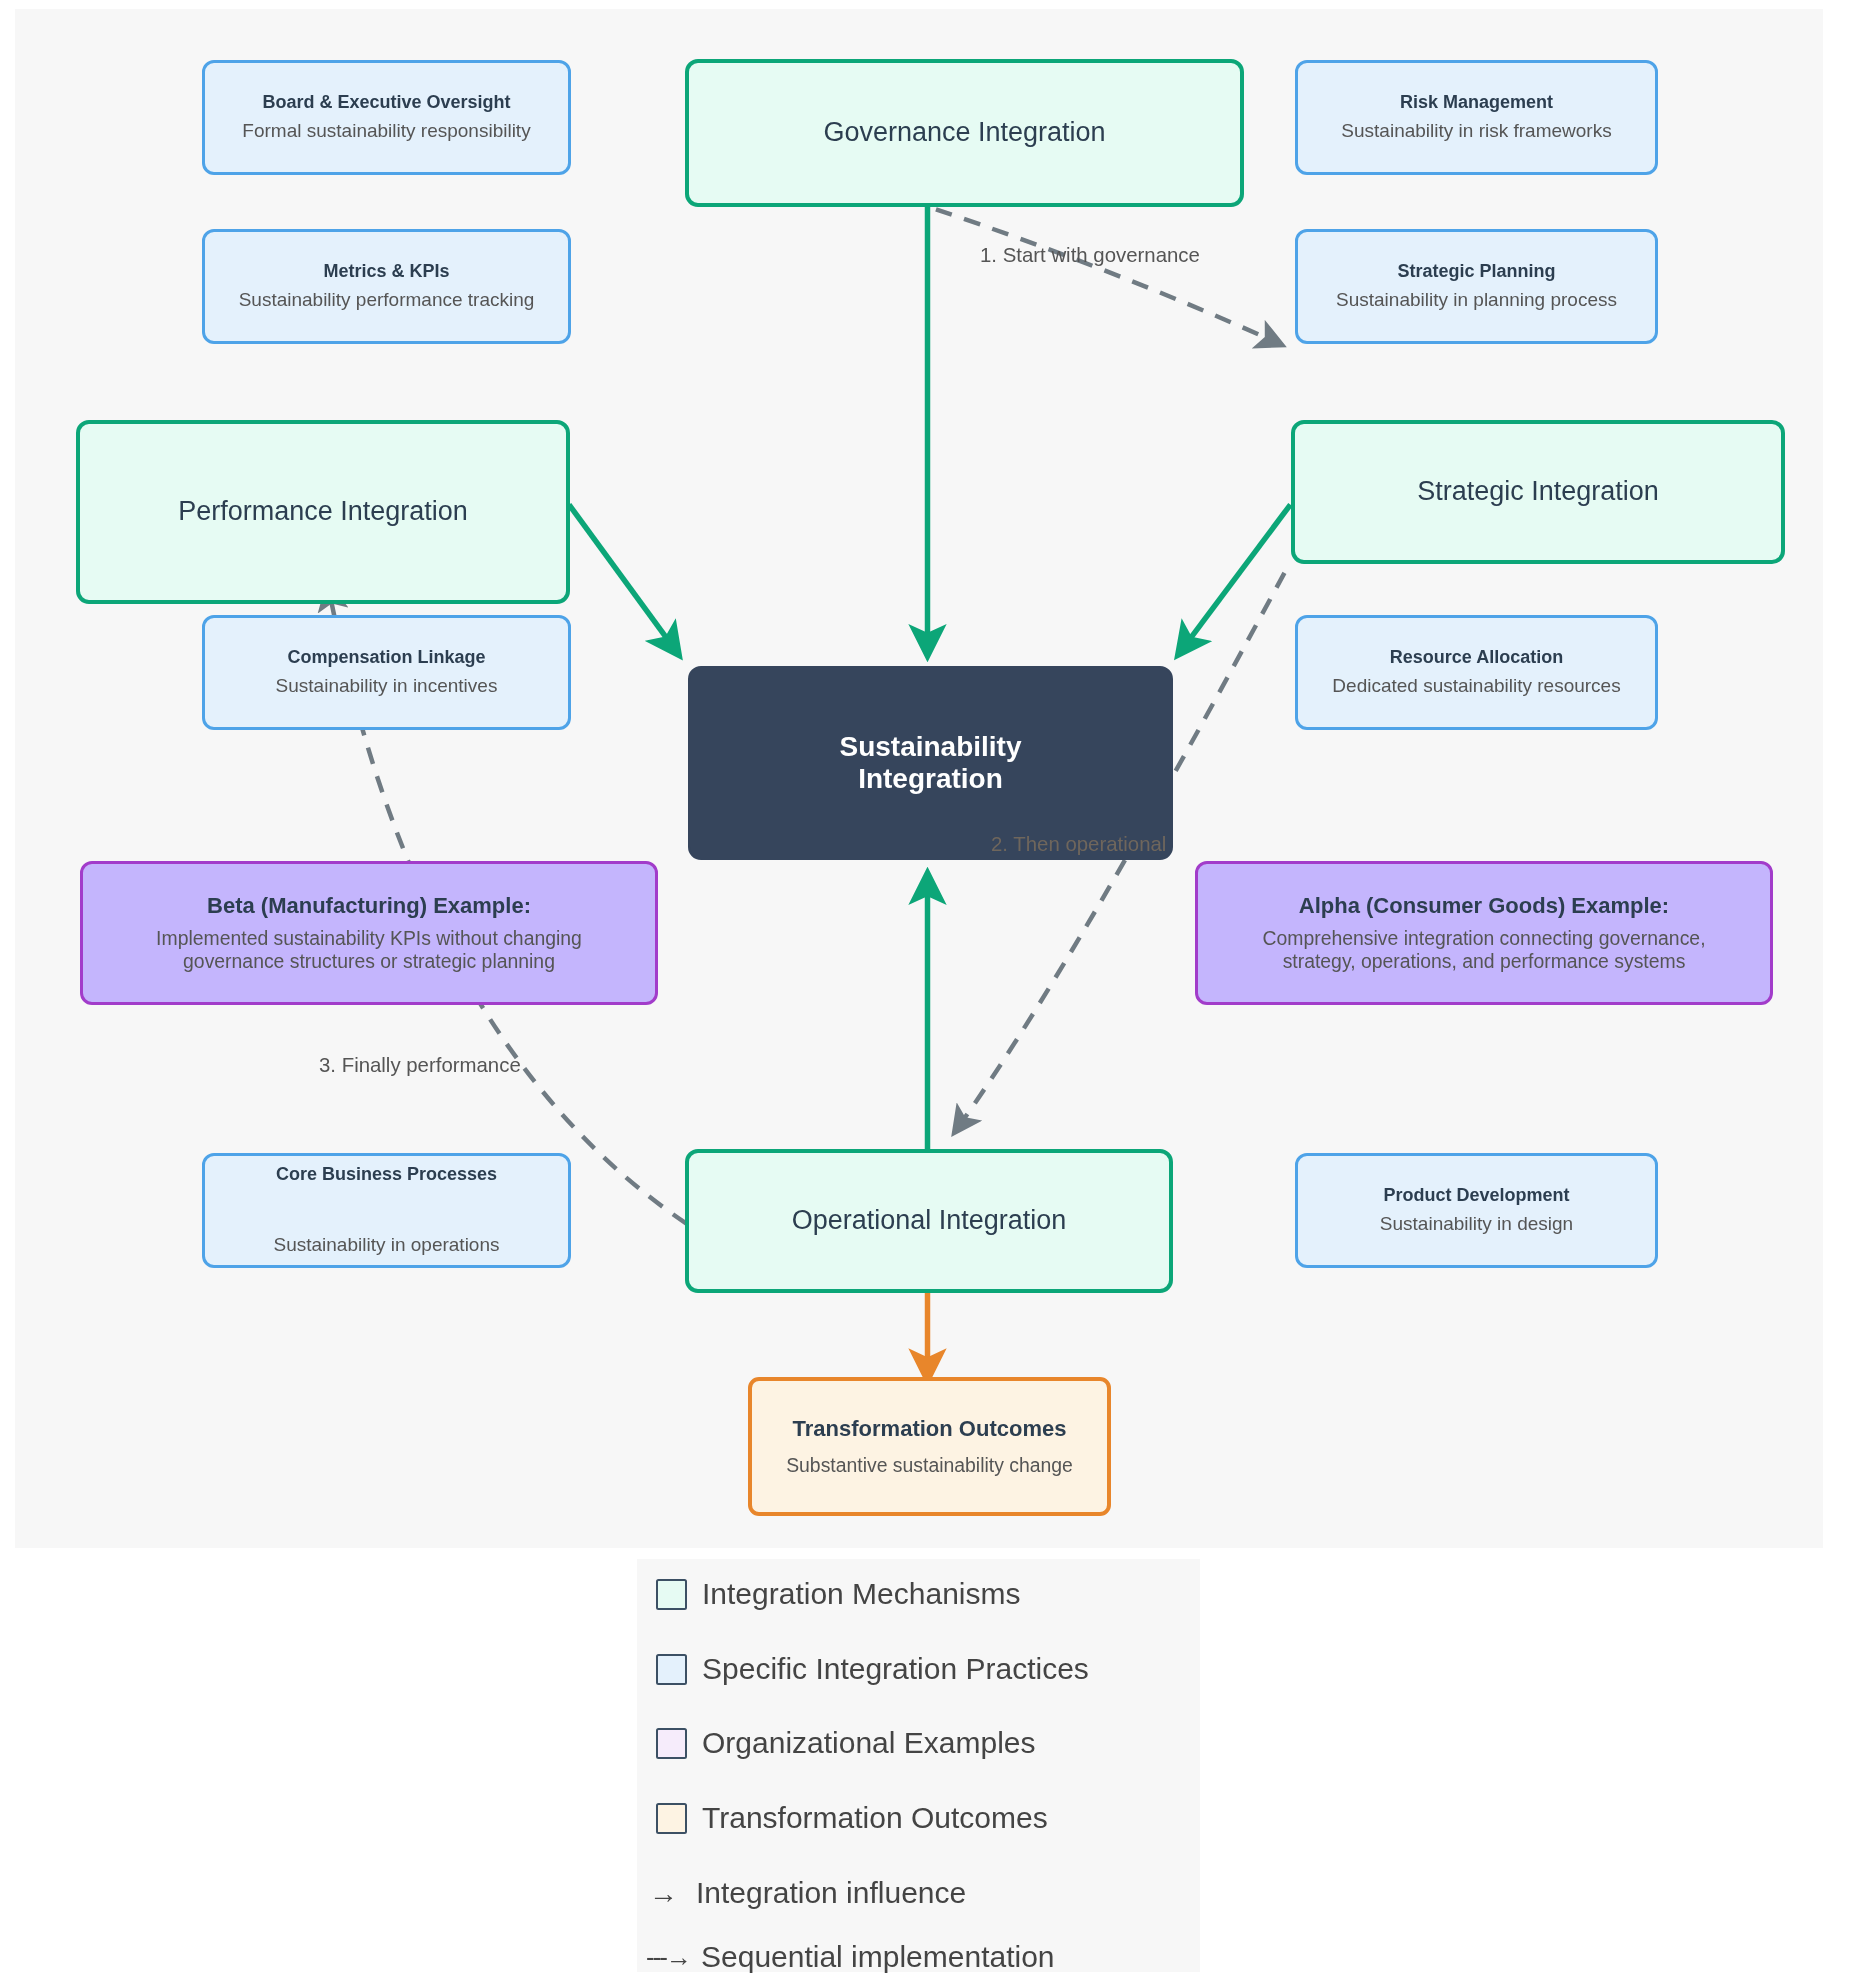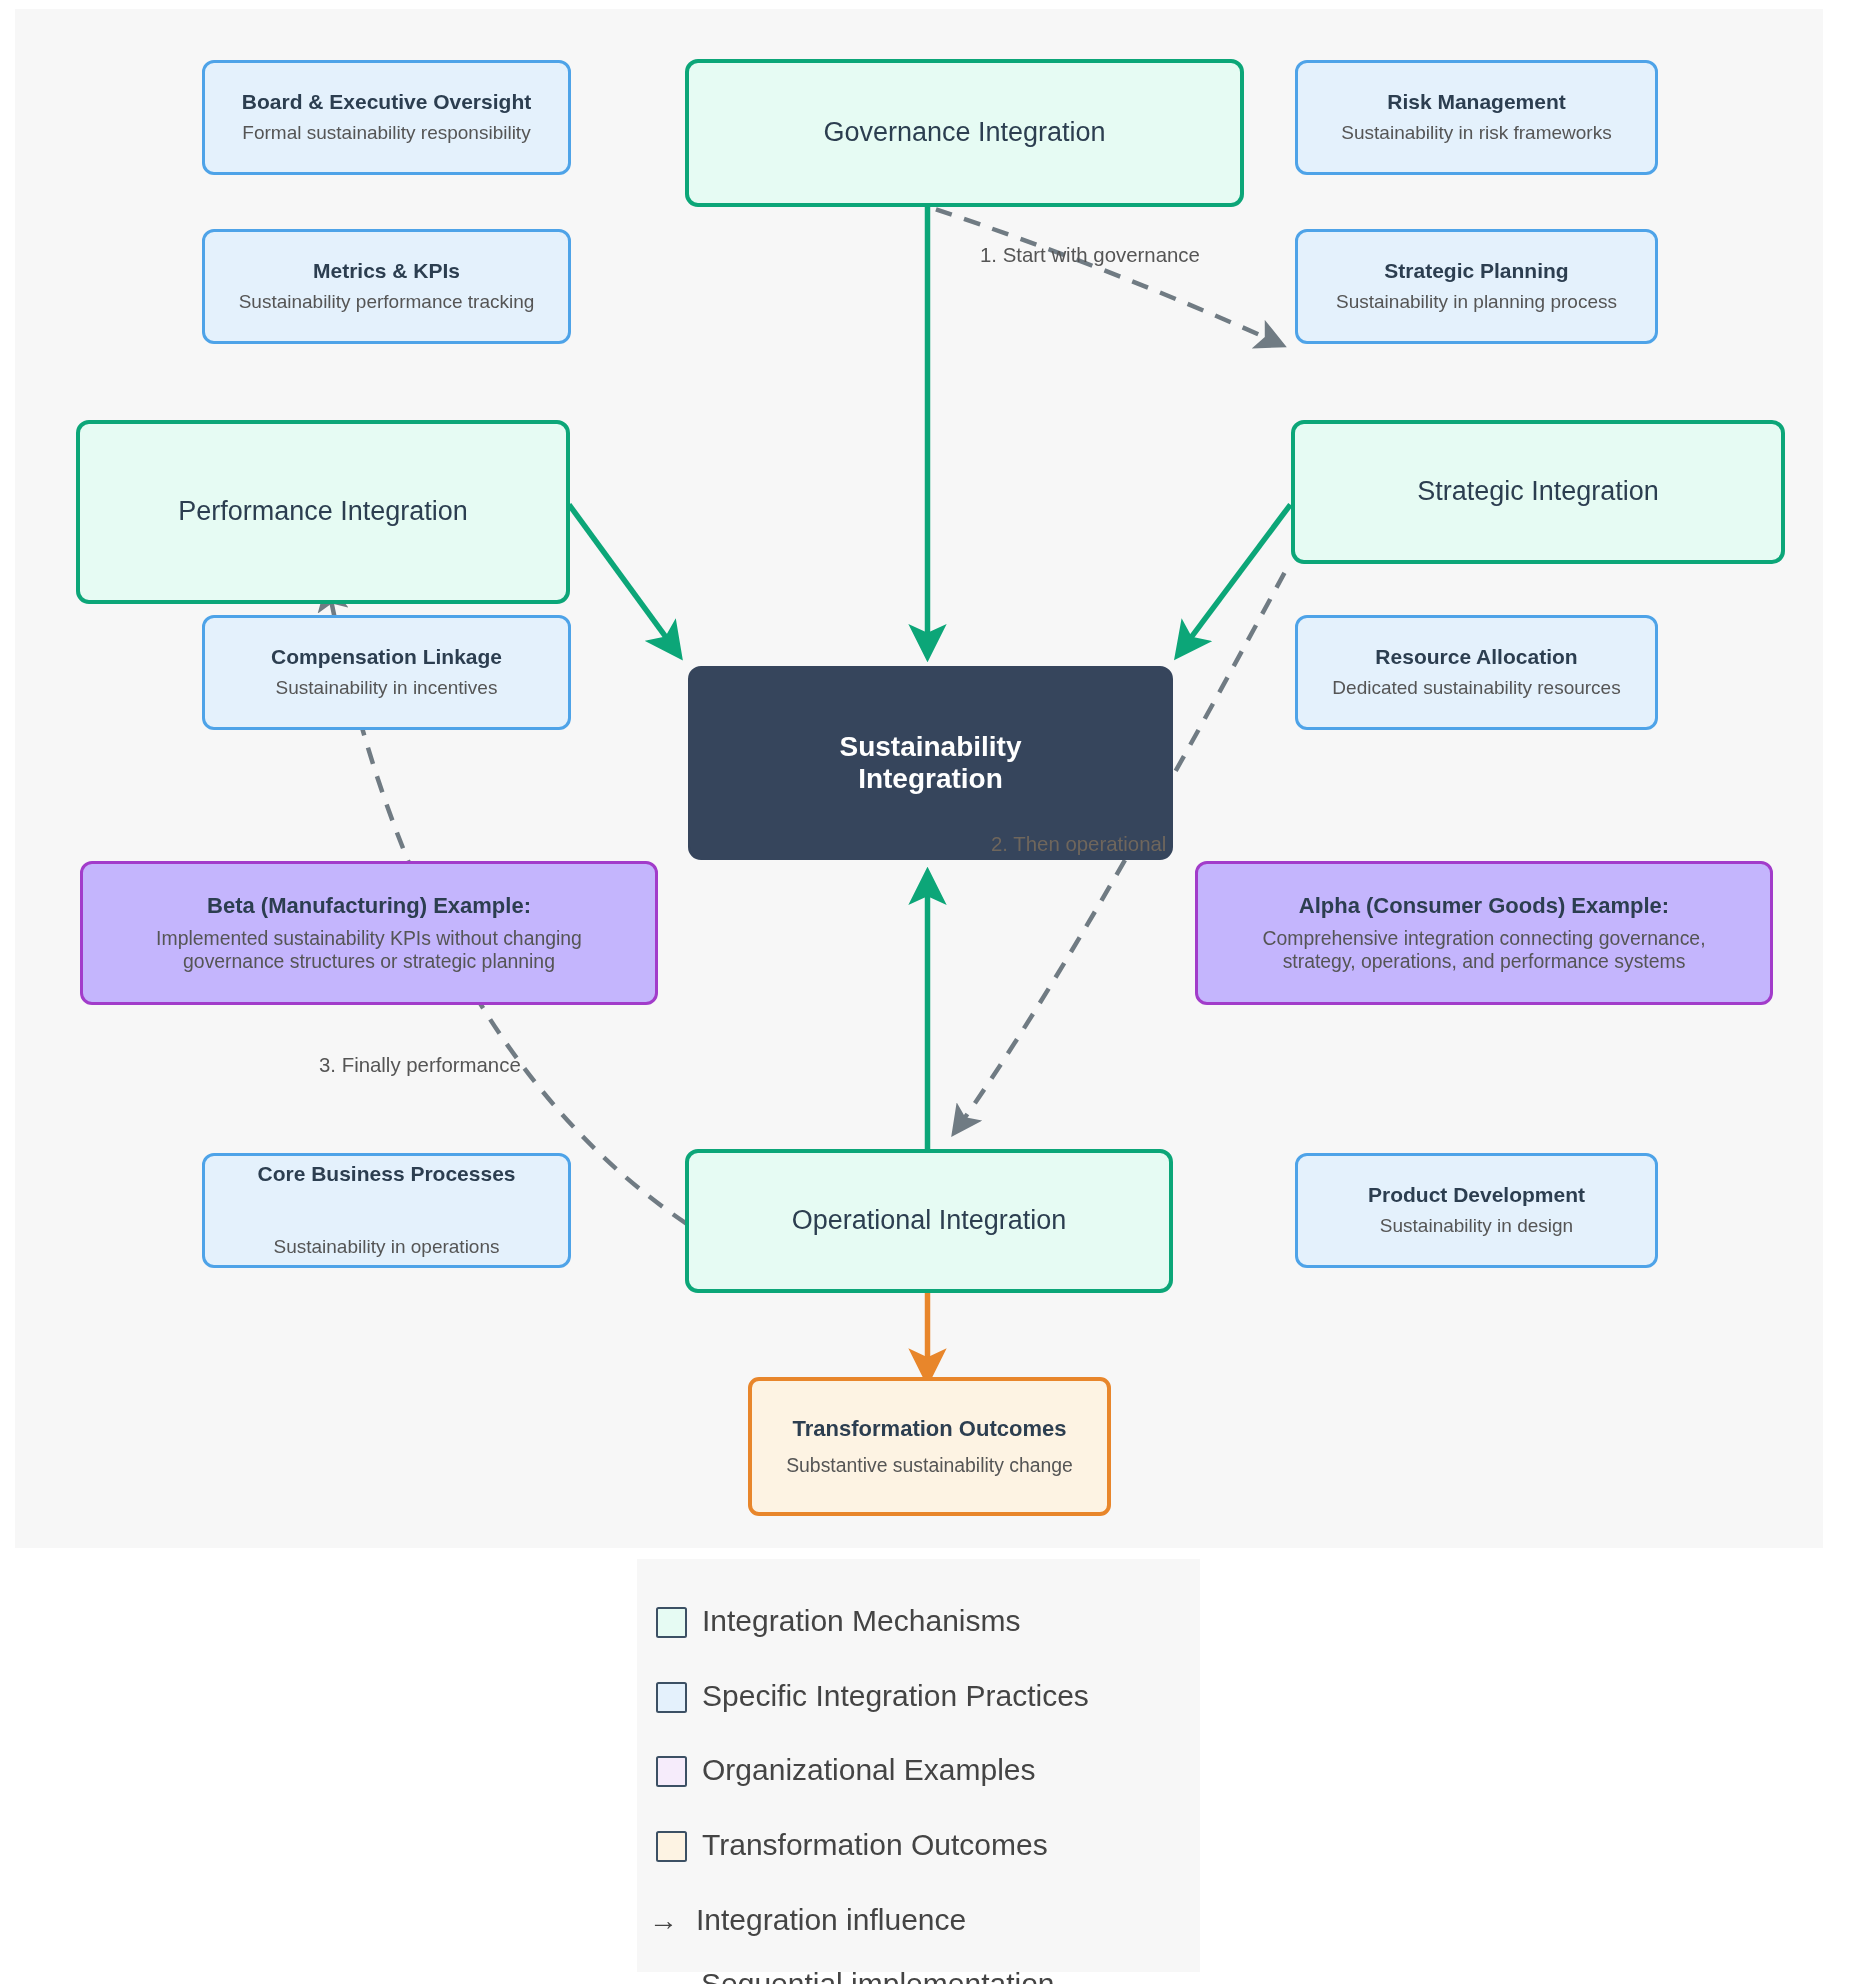--- a/index.html
+++ b/index.html
@@ -16,39 +16,39 @@
   
   .mech{background:#e6fbf3;border:4px solid #0ca678;border-radius:13px;}
   .mech .ttl{font-size:27px;color:#2c3e50;font-weight:normal;white-space:nowrap;}
 
   
   .hub{background:#36455c;border:2px solid #36455c;border-radius:13px;}
   .hub .ttl{font-size:28px;color:#ffffff;font-weight:bold;}
 
   
   .prac{background:#e4f1fc;border:3.5px solid #4ea3e8;border-radius:12px;}
-  .prac .ttl{font-size:21px;margin-bottom:8px;white-space:nowrap;}
+  .prac .ttl{font-size:18px;margin-bottom:8px;white-space:nowrap;}
   .prac .sub{font-size:19px;white-space:nowrap;}
 
   
   .exmp{background:#c4b5fd;border:3.5px solid #a23cca;border-radius:12px;padding:0 24px;}
   .exmp .ttl{font-size:22px;margin-bottom:9px;white-space:nowrap;}
   .exmp .sub{font-size:19.4px;white-space:nowrap;}
 
   
   .outc{background:#fdf3e3;border:4px solid #e8862b;border-radius:11px;}
   .outc .ttl{font-size:22px;margin-bottom:13px;white-space:nowrap;}
   .outc .sub{font-size:19.4px;white-space:nowrap;}
 
   .edge-label{position:absolute;font-size:20.4px;color:#555555;white-space:nowrap;}
 
   svg#wires{position:absolute;left:0;top:0;width:1854px;height:1985px;pointer-events:none;}
 
   
-  .lg-row{position:absolute;display:flex;align-items:flex-end;margin-top:27px;}
+  .lg-row{position:absolute;display:flex;align-items:center;}
   .lg-sw{width:31px;height:31px;border:2.5px solid #3c5064;border-radius:2.5px;box-sizing:border-box;margin-right:15px;}
   .lg-txt{font-size:30px;color:#444444;white-space:nowrap;}
   .lg-arrow{width:40px;margin-right:7px;display:flex;align-items:center;justify-content:flex-start;}
 </style>
 </head>
 <body>
 
 <div id="page">
 
   <div id="canvas"></div>

